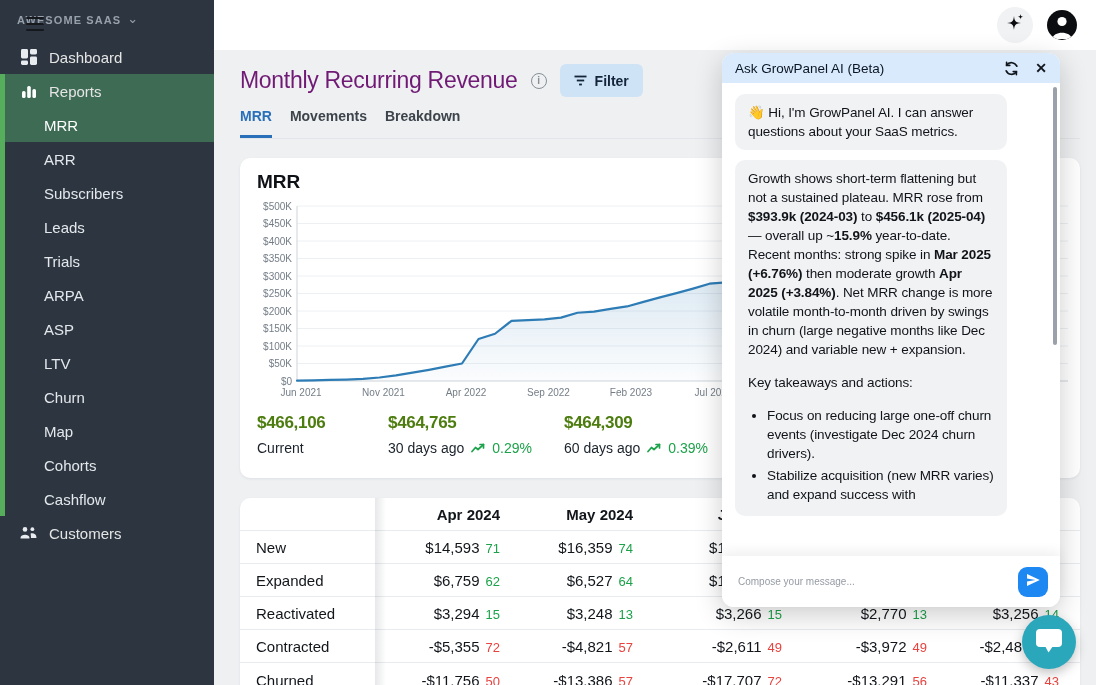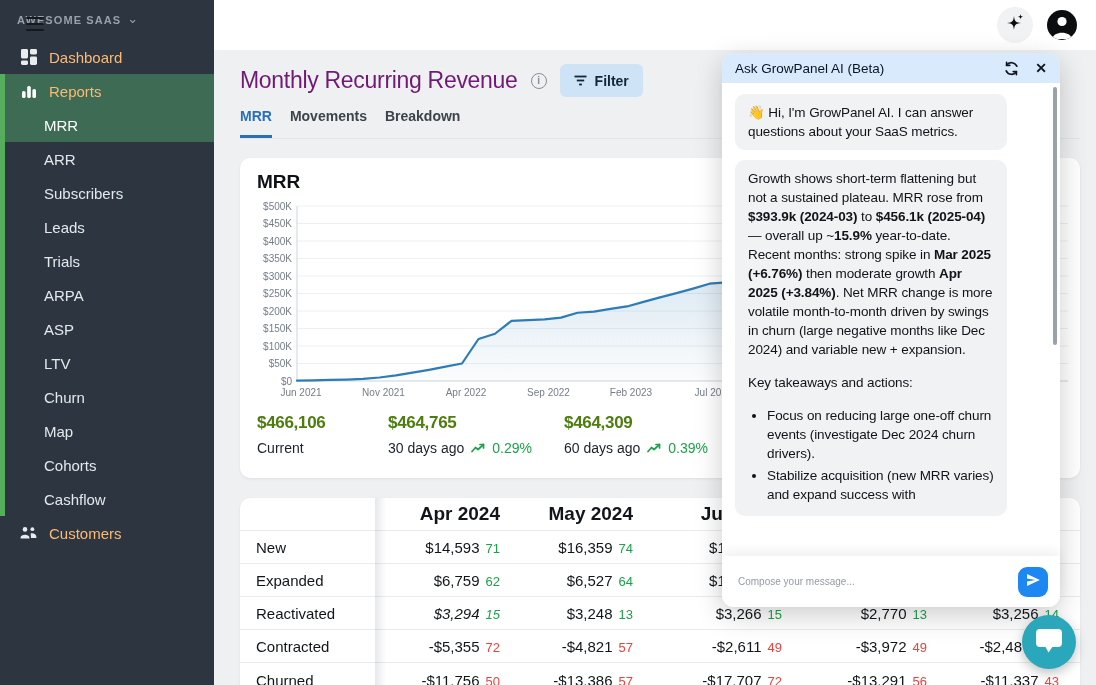--- a/index.html
+++ b/index.html
@@ -8,21 +8,21 @@
 
   
   .sidebar { position:absolute; left:0; top:0; width:214px; height:685px; background:#2d3640; }
   .logo-row { display:flex; align-items:center; gap:8px; padding:11px 0 0 16px; height:50px; cursor:pointer; }
   .logo-text { font-size:21px; font-weight:700; letter-spacing:-0.3px; }
   .logo-text .b { color:#ffffff; }
   .logo-text .l { color:#9aa3ad; }
   .workspace { display:flex; align-items:center; gap:6px; padding:14px 0 6px 17px; font-size:11px; font-weight:700; letter-spacing:1.1px; color:#97a0ab; cursor:pointer; }
   .workspace .chev { font-size:13px; font-weight:400; margin-top:-4px; }
   nav { margin-top:8px; }
-  .nav-item { display:flex; align-items:center; gap:12px; height:34px; padding-left:20px; font-size:15px; color:#fdba74; cursor:pointer; }
+  .nav-item { display:flex; align-items:center; gap:12px; height:34px; padding-left:20px; font-size:15px; color:#e5e5e5; cursor:pointer; }
   .nico { width:17px; height:17px; display:inline-flex; align-items:center; justify-content:center; }
   .reports-group { border-left:5px solid #56ad5c; }
   .reports-group .nav-item { padding-left:15px; }
   .reports-group .nav-item.grp-hdr { background:#3d6b54; }
   .sub-item { display:flex; align-items:center; height:34px; padding-left:39px; font-size:15px; color:#e4e8ec; cursor:pointer; }
   .sub-item.active { background:#3d6b54; color:#ffffff; }
 
   
   .topbar { position:absolute; left:214px; top:0; right:0; height:50px; background:#ffffff; }
   .hamburger { position:absolute; left:26px; top:17px; width:18px; height:14px; display:flex; flex-direction:column; justify-content:space-between; cursor:pointer; }
@@ -48,21 +48,21 @@
   .stat-sub { display:flex; align-items:center; gap:7px; margin-top:7px; font-size:14px; color:#1b222b; }
   .stat-change { color:#1ca24a; font-weight:400; }
 
   .table-card { left:240px; top:498px; width:840px; height:210px; overflow:hidden; }
   .t-row { display:flex; align-items:center; height:33px; border-bottom:1px solid #e9ecee; }
   .t-row.churned-row { height:34px; border-bottom:none; }
   .t-label { width:135px; padding-left:16px; font-size:15px; color:#12161b; }
   .t-cell { font-size:15px; color:#12161b; display:flex; justify-content:flex-end; align-items:baseline; gap:6px; }
   .t-cell .chg { font-size:13px; }
   .chg.up { color:#1ca24a; } .chg.down { color:#e8433f; }
-  .t-head .t-cell, .t-head .t-label { font-weight:700; font-size:19px; }
+  .t-head .t-cell, .t-head .t-label { font-weight:700; font-size:15px; }
   .col-shadow { position:absolute; left:135px; top:0; width:11px; height:100%; background:linear-gradient(to right, rgba(15,23,42,0.10), rgba(15,23,42,0)); pointer-events:none; }
 
   
   .ytick { font-size:10px; fill:#747d87; }
   .xtick { font-size:10px; fill:#747d87; }
 
   
   .ai-panel { position:absolute; left:722px; top:53px; width:338px; height:554px; background:#ffffff; border-radius:12px; box-shadow:0 8px 28px rgba(0,0,0,0.20); }
   .ai-header { height:30px; background:#d9eafd; border-radius:12px 12px 0 0; display:flex; align-items:center; padding:0 13px; }
   .ai-title { font-size:13.5px; color:#0b1524; flex:1; }
@@ -315,21 +315,21 @@
           <span class="chg up">64</span>
         </div>
         <div class="t-cell" style="width: 149px; padding-right: 27px;">
           <span>$10,26</span>
         </div>
         <div class="t-cell" style="width: 145px;"></div>
         <div class="t-cell" style="width: 132px;"></div>
       </div>
       <div class="t-row">
         <div class="t-label">Reactivated</div>
-        <div class="t-cell" style="width: 125px; font-style: italic;">
+        <div class="t-cell" style="width: 125px;">
           <span>$3,294</span>
           <span class="chg up">15</span>
         </div>
         <div class="t-cell" style="width: 133px;">
           <span>$3,248</span>
           <span class="chg up">13</span>
         </div>
         <div class="t-cell" style="width: 149px;">
           <span>$3,266</span>
           <span class="chg up">15</span>

